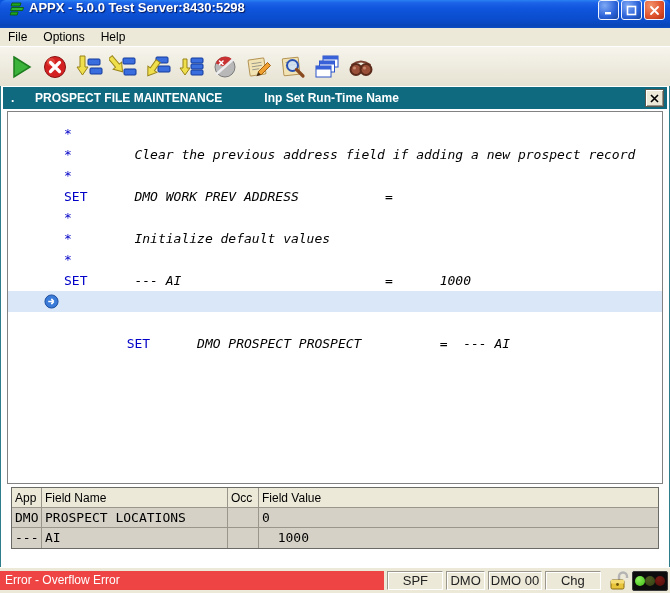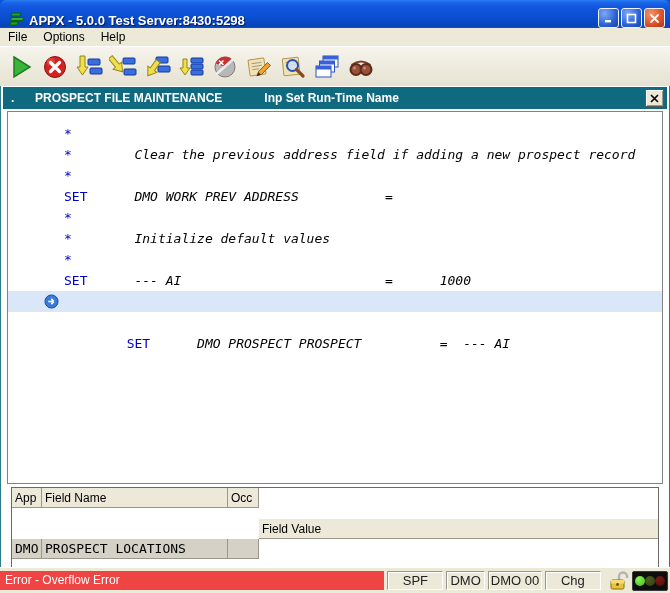--- a/index.html
+++ b/index.html
@@ -1,20 +1,20 @@
 <!DOCTYPE html>
 <html><head>
 <meta charset="utf-8">
 <style>
   html,body{margin:0;padding:0;}
   body{width:670px;height:593px;overflow:hidden;font-family:"Liberation Sans",sans-serif;background:#3a6ea5;}
   .window{width:670px;height:593px;display:flex;flex-direction:column;background:#0a54dd;box-sizing:border-box;}
 
   
-  .titlebar{height:28px;flex:0 0 28px;display:flex;align-items:flex-end;padding:0 5px 0 6px;
+  .titlebar{height:28px;flex:0 0 28px;display:flex;align-items:flex-start;padding:0 5px 0 6px;
     border-radius:6px 6px 0 0;
     background:linear-gradient(180deg,#2a80f2 0%,#1b63e8 10%,#0f55dd 30%,#0a4ccc 70%,#0845b8 92%,#0c4fc4 100%);}
   .titlebar .title{flex:1;color:#fff;font-weight:bold;font-size:13px;
     text-shadow:1px 1px 1px rgba(0,0,40,.7);padding-left:5px;white-space:nowrap;overflow:hidden;}
   .winbtn{width:21px;height:20px;margin-left:2px;border-radius:3px;border:1px solid #eef3ff;
     display:flex;align-items:center;justify-content:center;box-sizing:border-box;}
   .winbtn.blue{background:radial-gradient(circle at 30% 25%,#7fa9f5,#2a61d8 60%,#17449e);}
   .winbtn.red{background:radial-gradient(circle at 30% 25%,#f2926a,#dd4f2a 60%,#b03014);}
 
   
@@ -47,21 +47,21 @@
   .code-line .body{color:#000;white-space:pre;font-style:italic;}
   .code-line.current{background:#d9e7f8;}
   .line-pointer{position:absolute;left:36px;top:3px;width:15px;height:15px;}
 
   
   .fieldtable{margin:3px 8px 0 8px;border:1px solid #6a6a66;box-shadow:inset -1px -1px 0 #fff;
     font-size:13px;}
   .trow{display:grid;grid-template-columns:30px 186px 31px 1fr;}
   .trow > div{border-right:1px solid #9a968c;border-bottom:1px solid #9a968c;height:20px;
     line-height:20px;padding-left:3px;overflow:hidden;white-space:pre;box-sizing:border-box;}
-  .trow > div:last-child{border-right:none;margin-top:31px;}
+  .trow > div:last-child{border-right:none;}
   .trow.head > div{background:#ece9d8;font-family:"Liberation Sans",sans-serif;font-size:12px;}
   .trow.data > div{background:#d5d1c6;font-family:"DejaVu Sans Mono",monospace;}
   .trow.data:last-child > div{border-bottom:none;}
 
   
   .statusbar{height:25px;flex:0 0 25px;background:#ece9d8;border-top:1px solid #fff;
     display:flex;align-items:center;padding:0 2px 0 0;}
   .err{width:394px;height:19px;line-height:19px;background:#ef4444;color:#fff;font-size:12px;
     padding-left:5px;margin-right:3px;white-space:nowrap;overflow:hidden;}
   .spanel{height:19px;line-height:18px;font-size:13px;color:#222;background:#ece9d8;

